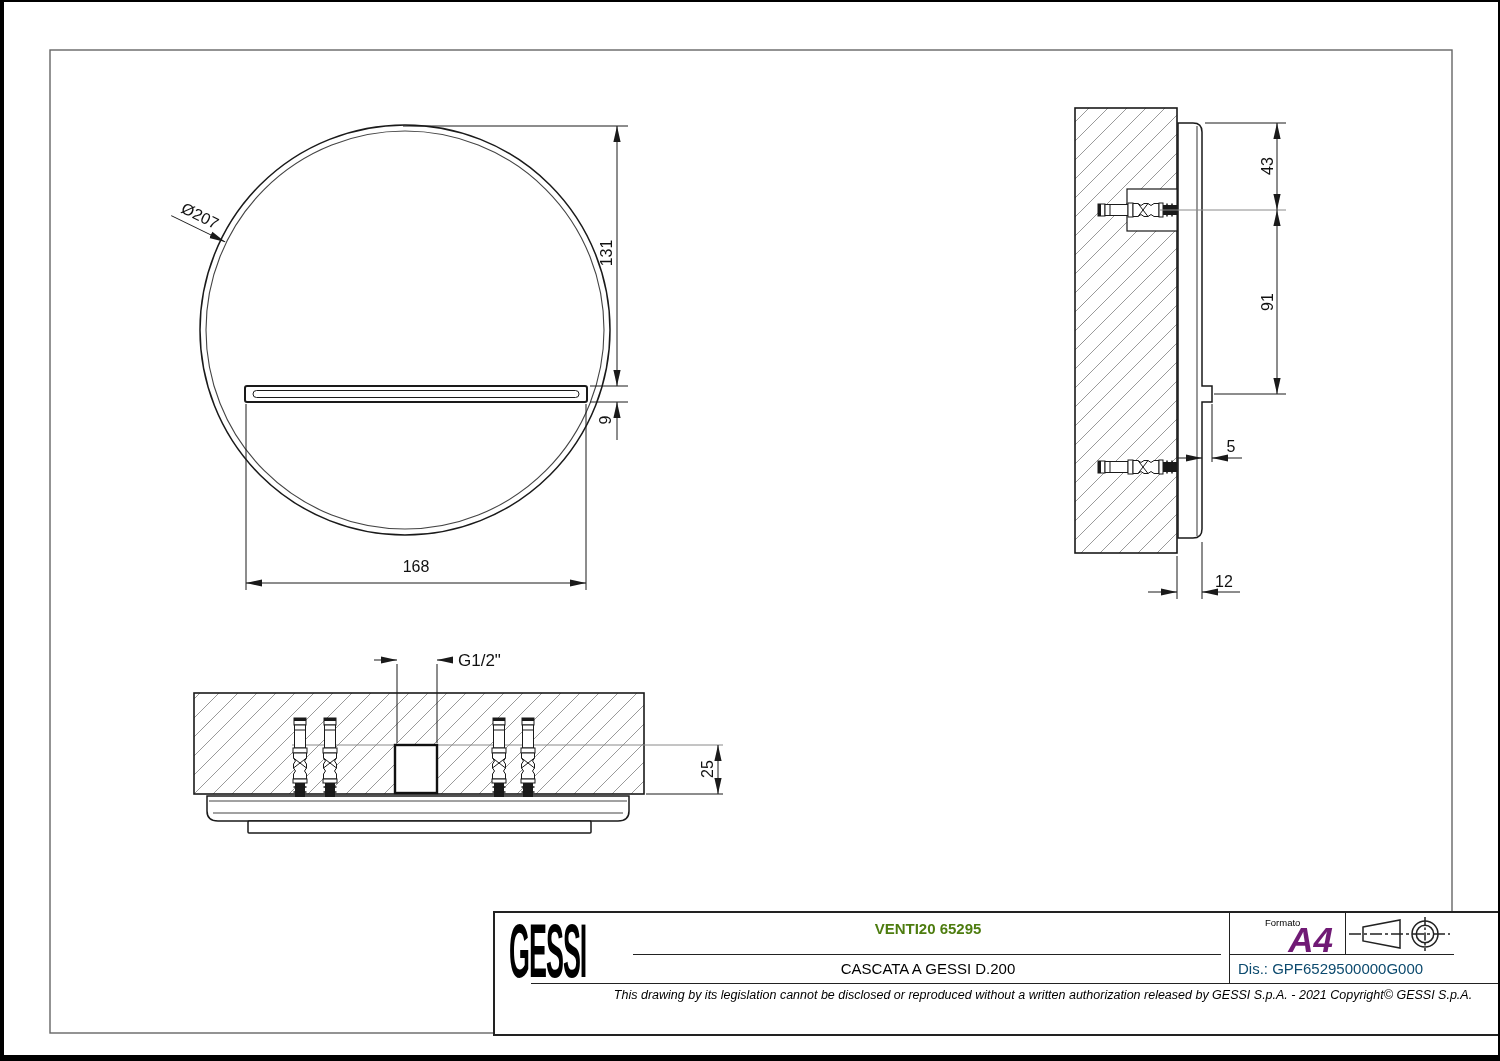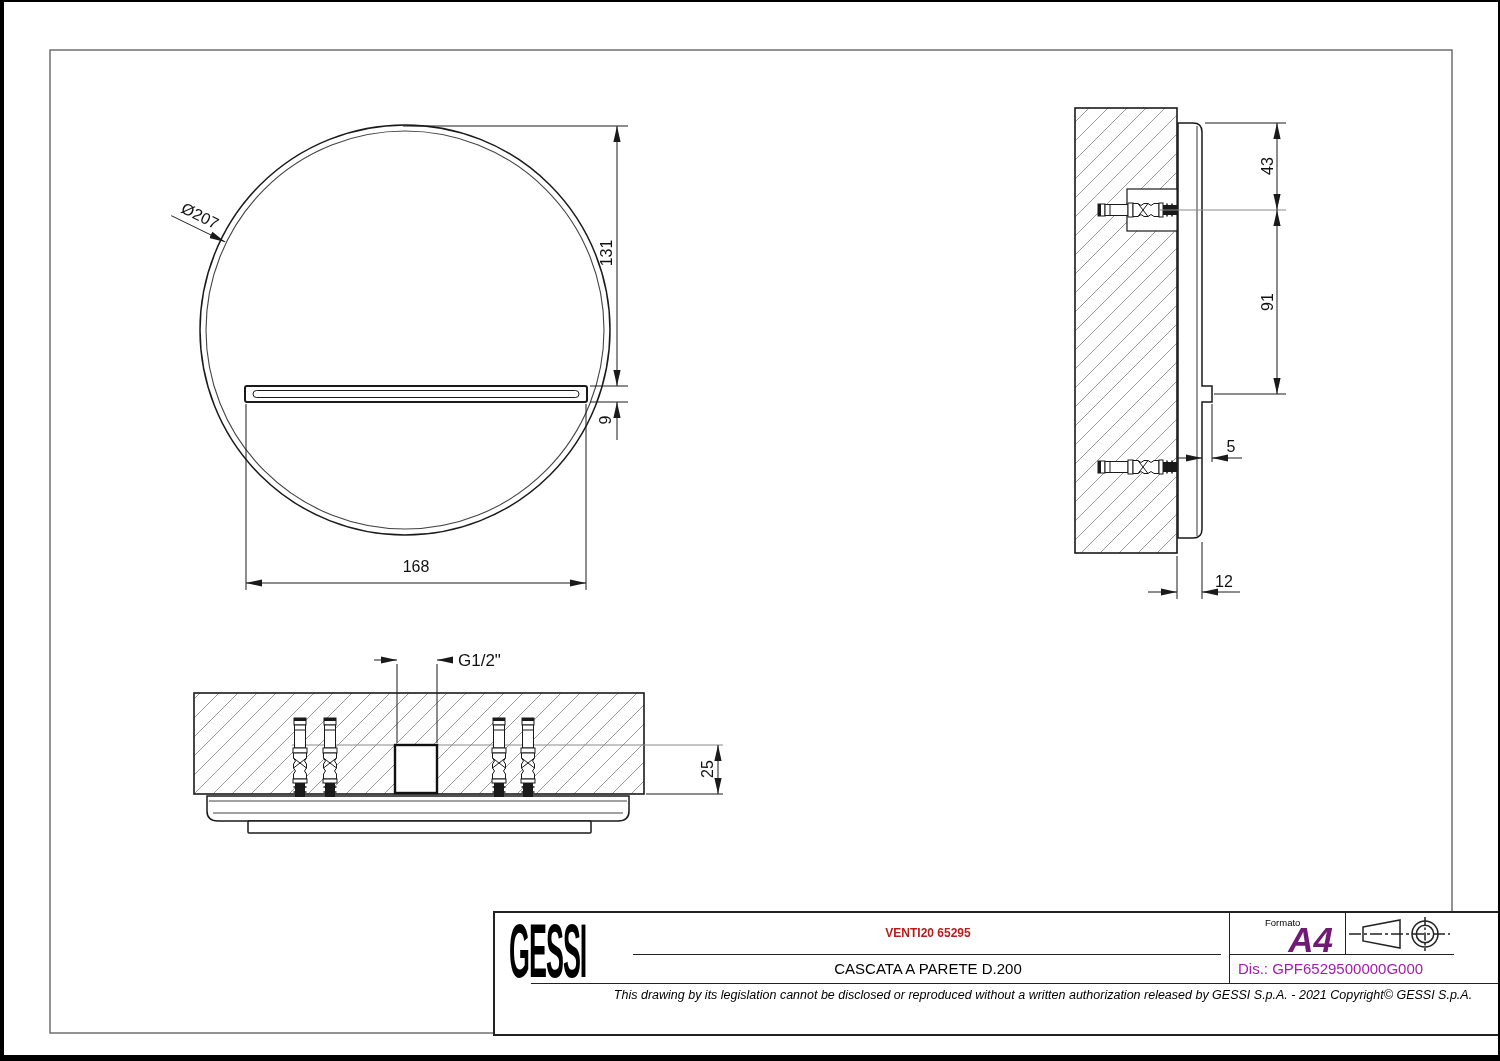--- a/index.html
+++ b/index.html
@@ -34,32 +34,32 @@
   text.dt17{font:17px "Liberation Sans",sans-serif;fill:#111}
 
   
   .tb{position:absolute;left:489px;top:909px;width:1064px;height:125px;
       box-sizing:border-box;border:2px solid #222;background:#fff;}
   .tb-main{position:relative;height:70px;}
   .tb-logo{position:absolute;left:14px;top:10px;
       font-weight:700;font-size:56px;line-height:42px;letter-spacing:-2px;color:#000;
       transform:scale(0.48,1.35);transform-origin:left top;white-space:nowrap;}
   .tb-center{position:absolute;left:132px;top:0;width:602px;height:70px;text-align:center;}
-  .tb-title{margin-top:13px;font-size:12px;font-weight:700;color:#b91c1c;}
+  .tb-title{margin-top:7px;font-size:15px;font-weight:700;color:#4d7c0f;}
   .tb-rule{position:absolute;left:6px;top:41px;width:588px;border-top:1.5px solid #222;}
   .tb-subtitle{position:absolute;left:0;top:47px;width:100%;font-size:15px;color:#000;}
   .tb-vline{position:absolute;left:734px;top:0;height:70px;border-left:1.5px solid #222;}
   .tb-formato{position:absolute;left:735px;top:0;width:115px;height:42px;box-sizing:border-box;
       border-bottom:1.5px solid #222;}
   .tb-formato-label{position:absolute;left:7px;top:4px;font-size:9.5px;color:#000;padding-left:28px;}
   .tb-formato-value{position:absolute;right:12px;top:7px;font-size:35px;font-style:italic;font-weight:700;color:#701a75;}
   .tb-proj{position:absolute;left:850px;top:0;width:109px;height:42px;box-sizing:border-box;
       border-left:1.5px solid #222;border-bottom:1.5px solid #222;}
   .tb-dis{position:absolute;left:735px;top:42px;width:224px;height:28px;
-      font-size:15px;line-height:28px;padding-left:8px;box-sizing:border-box;color:#a21caf;white-space:nowrap;}
+      font-size:15px;line-height:28px;padding-left:8px;box-sizing:border-box;color:#0c4a6e;white-space:nowrap;}
   .tb-address{height:26px;border-top:1.5px solid #222;font-size:14px;line-height:26px;
       text-align:center;white-space:nowrap;overflow:hidden;color:#000;}
   .tb-legal{height:23px;border-top:1.5px solid #222;font-size:12.5px;font-style:italic;
       line-height:23px;text-align:center;white-space:nowrap;overflow:hidden;color:#000;margin-left:36px;}
   .psym{stroke:#222;stroke-width:1.5;fill:none}
 </style>
 </head>
 <body>
 
 <div class="page">
@@ -180,21 +180,21 @@
     </g>
   </svg>
 
   <div class="tb">
     <div class="tb-main">
       <div class="tb-logo">GESSI</div>
 
       <div class="tb-center">
         <div class="tb-title">VENTI20 65295</div>
         <div class="tb-rule"></div>
-        <div class="tb-subtitle">CASCATA A PARETE D.200</div>
+        <div class="tb-subtitle">CASCATA A GESSI D.200</div>
       </div>
 
       <div class="tb-vline"></div>
 
       <div class="tb-formato">
         <span class="tb-formato-label">Formato</span>
         <span class="tb-formato-value">A4</span>
       </div>
 
       <div class="tb-proj">

